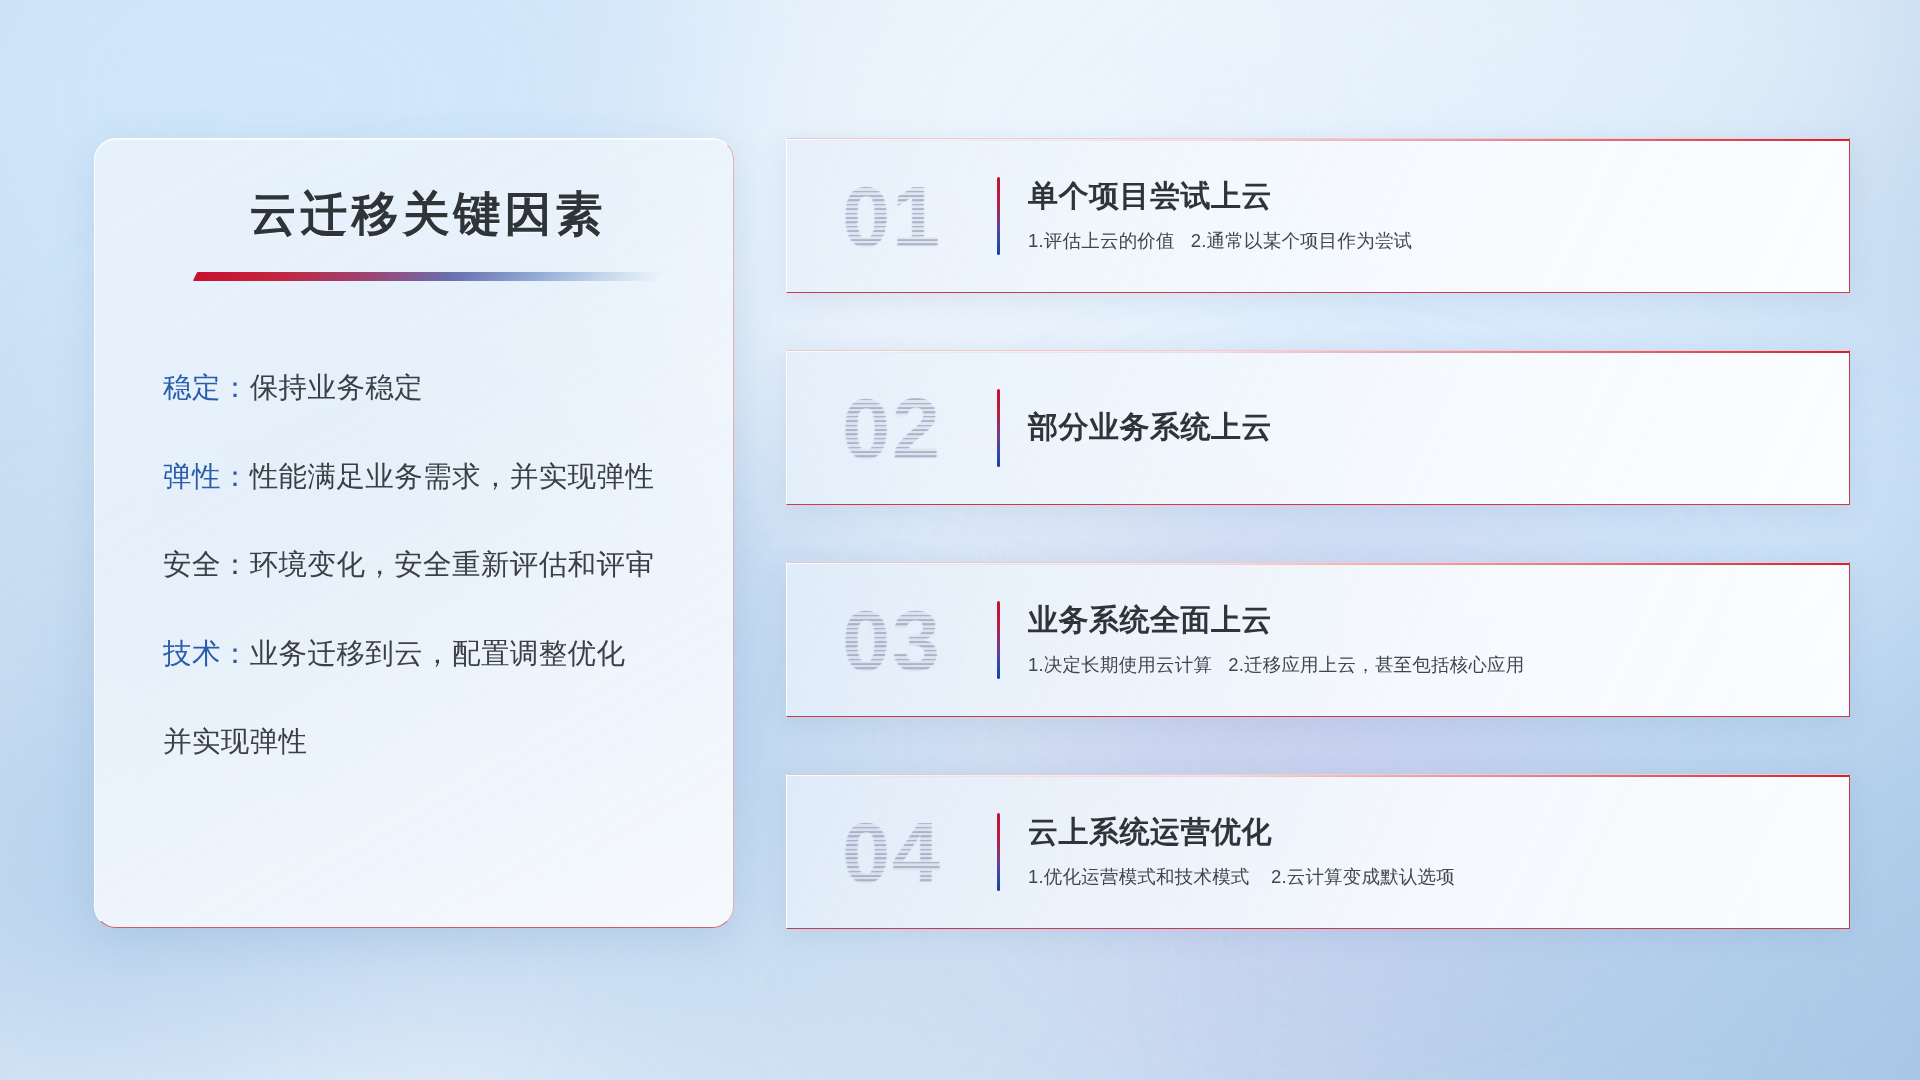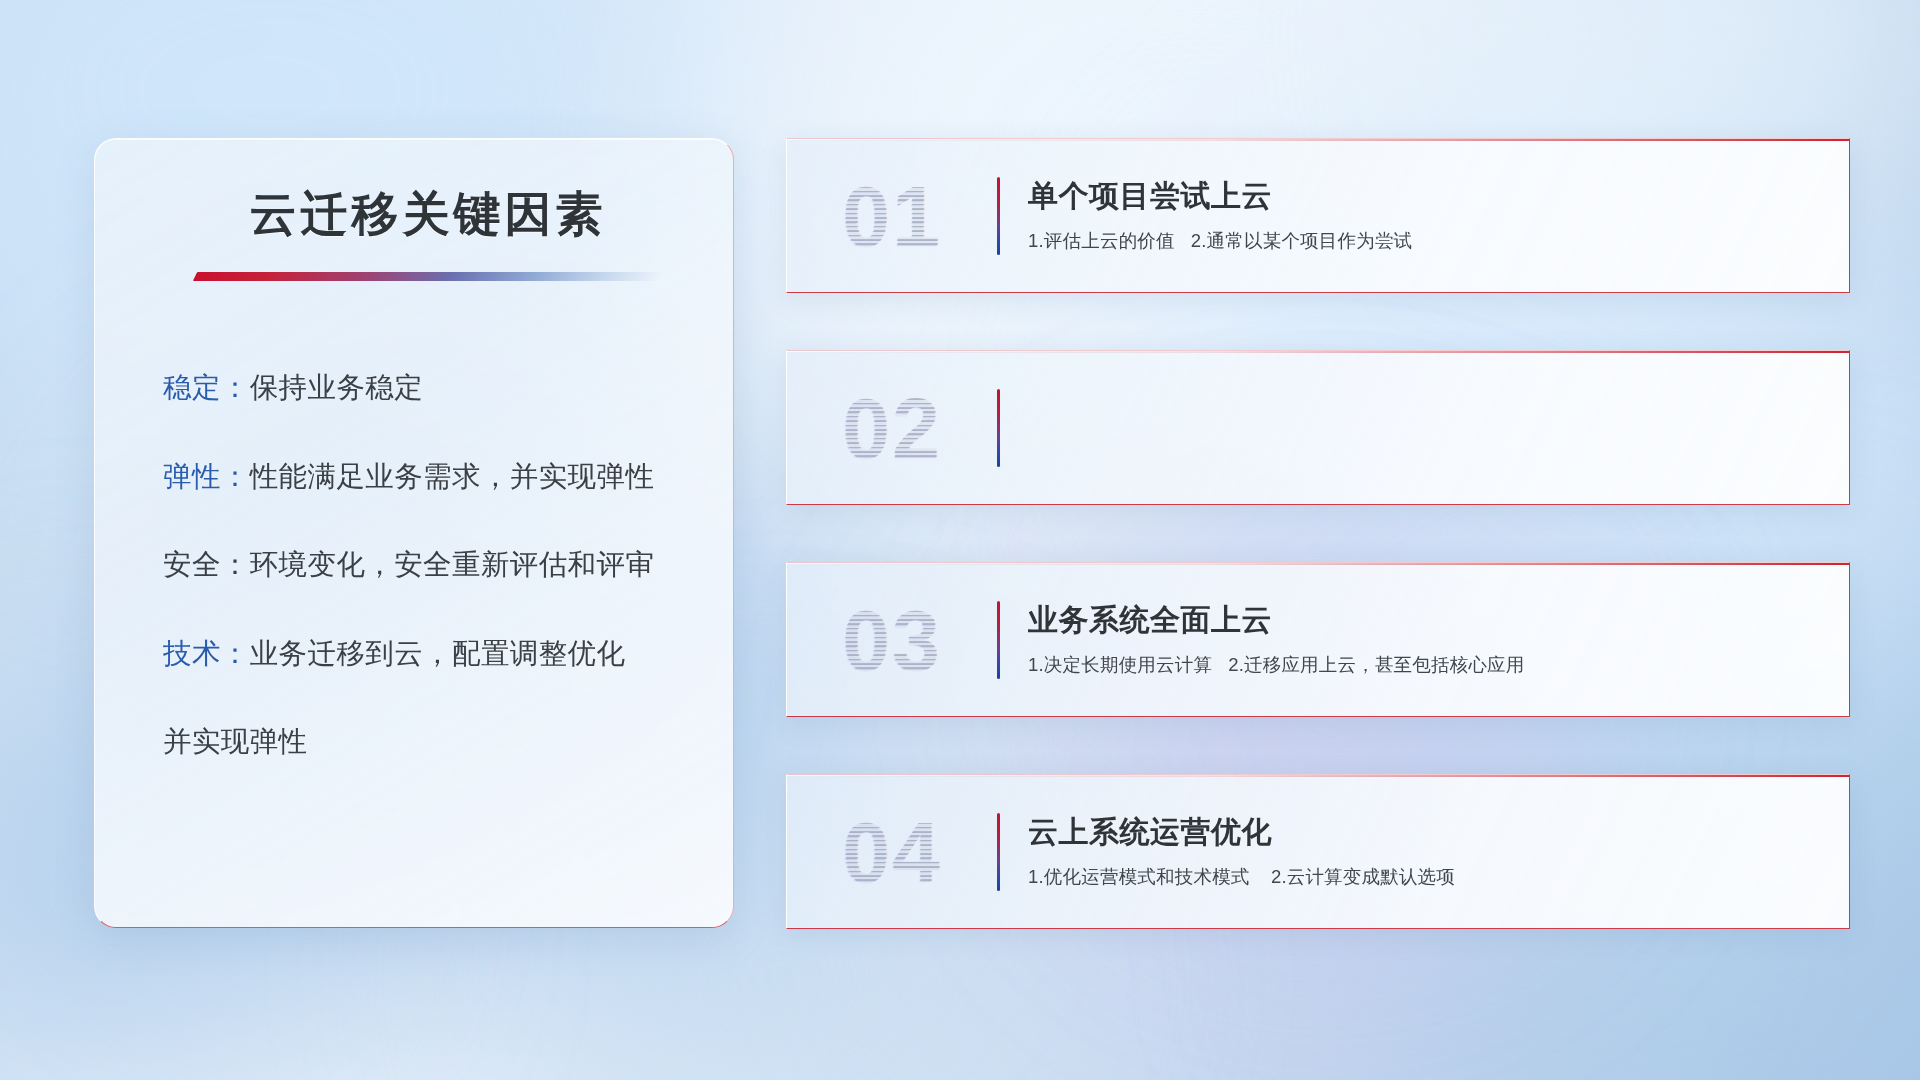--- a/index.html
+++ b/index.html
@@ -228,20 +228,21 @@
         </div>
       </div>
       <div class="card">
         <div class="card-num">
           <span class="num-glyph echo">02</span>
           <span class="num-glyph echo2">02</span>
           <span class="num-glyph">02</span>
         </div>
         <div class="card-bar"></div>
         <div class="card-body">
+          <div class="card-title">部分业务系统上云</div>
         </div>
       </div>
       <div class="card">
         <div class="card-num">
           <span class="num-glyph echo">03</span>
           <span class="num-glyph echo2">03</span>
           <span class="num-glyph">03</span>
         </div>
         <div class="card-bar"></div>
         <div class="card-body">

